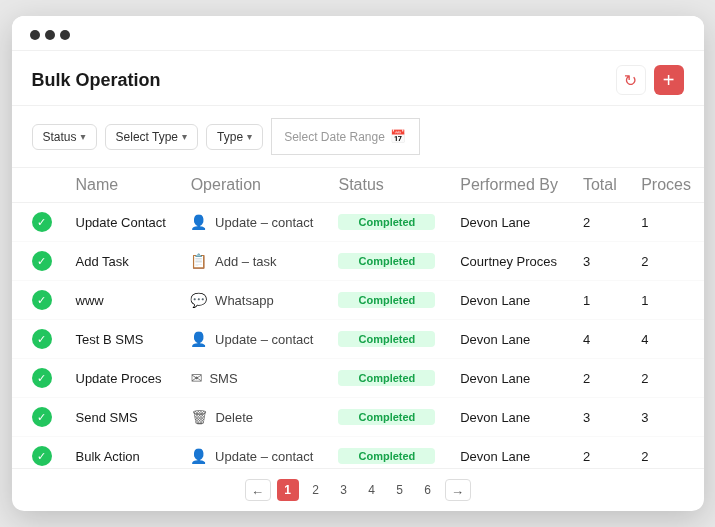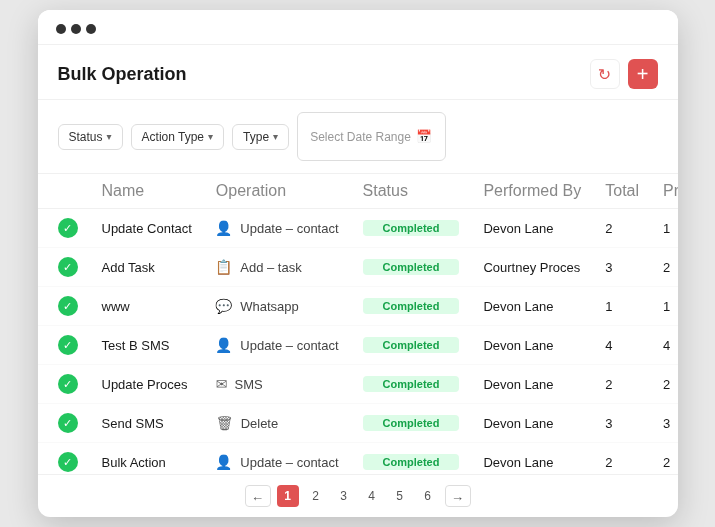--- a/index.html
+++ b/index.html
@@ -10,21 +10,21 @@
       height: 527px;
       display: flex;
       align-items: center;
       justify-content: center;
       overflow: hidden;
     }
     .window {
       background: #fff;
       border-radius: 12px;
       box-shadow: 0 8px 32px rgba(0,0,0,0.18);
-      width: 640px;
+      width: 692px;
       min-height: 430px;
       overflow: hidden;
     }
     .title-bar {
       background: #fff;
       padding: 14px 18px 10px;
       border-bottom: 1px solid #f0f0f0;
       display: flex;
       align-items: center;
       gap: 5px;
@@ -79,23 +79,23 @@
       background: #fff;
       font-size: 12px;
       color: #333;
       cursor: pointer;
     }
     .filter-btn .chevron { font-size: 10px; color: #666; }
     .date-btn {
       display: flex;
       align-items: center;
       gap: 6px;
-      padding: 16px 12px;
+      padding: 10px 12px;
       border: 1px solid #ddd;
-      border-radius: 6px;
+      border-radius: 0;
       background: #fff;
       font-size: 12px;
       color: #999;
       cursor: pointer;
     }
     .table-wrap {
       overflow-x: auto;
       overflow-y: auto;
       max-height: 300px;
     }
@@ -203,21 +203,21 @@
       <button class="icon-btn add">+</button>
     </div>
   </div>
 
   <div class="filters">
     <button class="filter-btn">
       <span>Status</span>
       <span class="chevron">▾</span>
     </button>
     <button class="filter-btn">
-      <span>Action Type</span>
+      <span>Select Type</span>
       <span class="chevron">▾</span>
     </button>
     <button class="filter-btn">
       <span>Type</span>
       <span class="chevron">▾</span>
     </button>
     <button class="date-btn">
       <span>Select Date Range</span>
       <span style="font-size:13px;">📅</span>
     </button>

